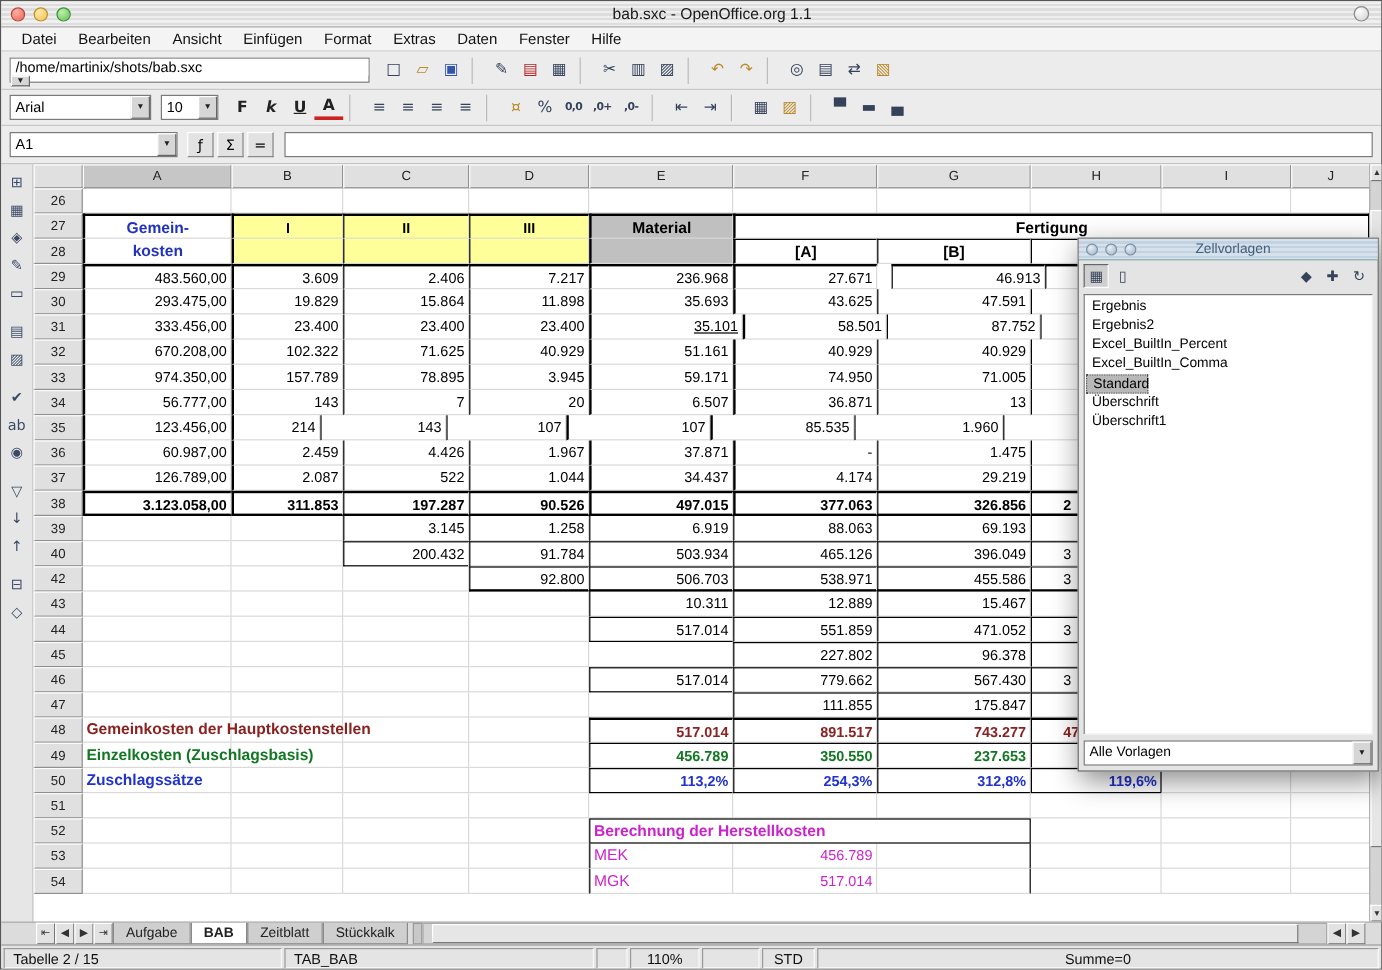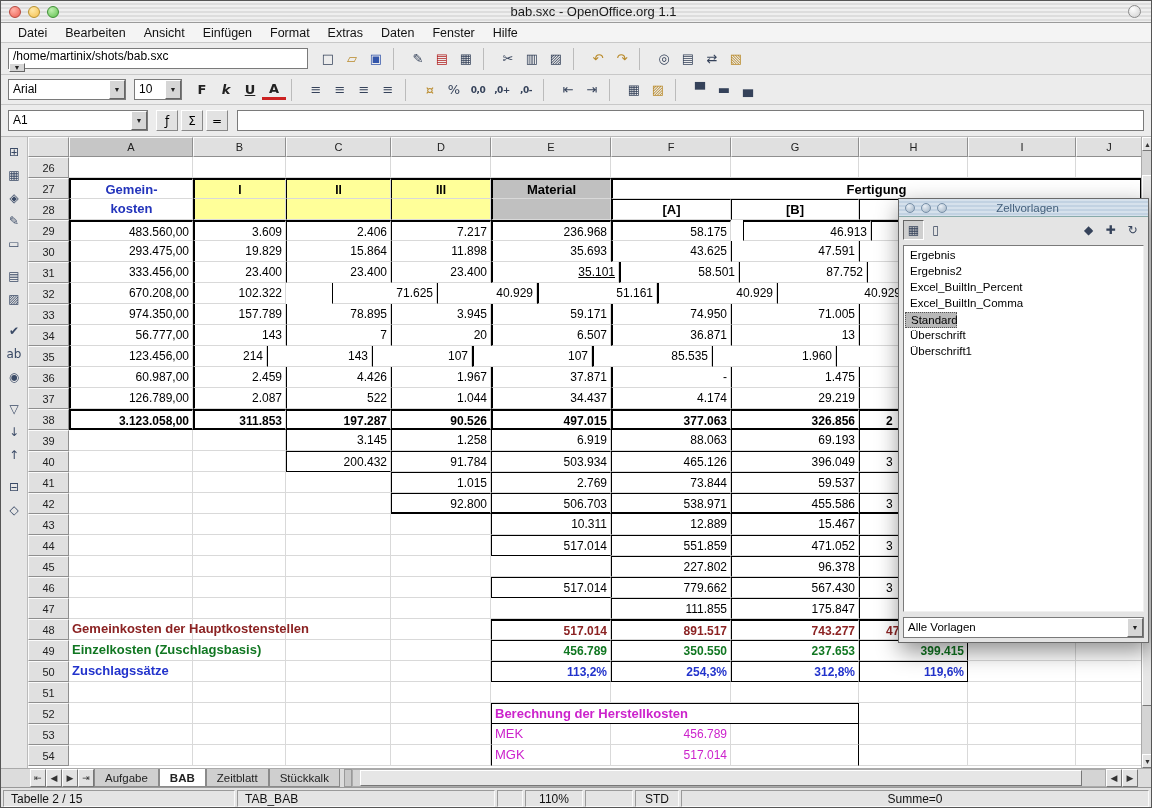--- a/index.html
+++ b/index.html
@@ -331,21 +331,21 @@
             <div class="cell bl1 bt1" style="width: 108px;"></div>
             <div class="cell bt1 br2" style="width: 66px;"></div>
           </div>
           <div class="grow">
             <div class="rowhdr">29</div>
             <div class="cell n bl2 bt2" style="width: 124px;">483.560,00</div>
             <div class="cell n bl2 bt2" style="width: 93px;">3.609</div>
             <div class="cell n bl1 bt2" style="width: 105px;">2.406</div>
             <div class="cell n bl1 bt2" style="width: 100px;">7.217</div>
             <div class="cell n bl2 bt2" style="width: 120px;">236.968</div>
-            <div class="cell n bl2 bt2" style="width: 120px;">58.175</div>
+            <div class="cell n bl2 bt2" style="width: 120px;">27.671</div>
             <div class="cell n bl1 bt2" style="width: 128px; margin-left: 12px;">46.913</div>
             <div class="cell bl1 bt2 br2" style="width: 109px;"></div>
             <div class="cell" style="width: 108px;"></div>
             <div class="cell" style="width: 66px;"></div>
           </div>
           <div class="grow">
             <div class="rowhdr">30</div>
             <div class="cell n bl2" style="width: 124px;">293.475,00</div>
             <div class="cell n bl2" style="width: 93px;">19.829</div>
             <div class="cell n bl1" style="width: 105px;">15.864</div>
@@ -367,21 +367,21 @@
             <div class="cell n bl2" style="width: 120px;">58.501</div>
             <div class="cell n bl1" style="width: 128px;">87.752</div>
             <div class="cell bl1 br2" style="width: 109px;"></div>
             <div class="cell" style="width: 108px;"></div>
             <div class="cell" style="width: 66px;"></div>
           </div>
           <div class="grow">
             <div class="rowhdr">32</div>
             <div class="cell n bl2" style="width: 124px;">670.208,00</div>
             <div class="cell n bl2" style="width: 93px;">102.322</div>
-            <div class="cell n bl1" style="width: 105px; margin-left: 46px;">71.625</div>
+            <div class="cell n bl1" style="width: 105px;">71.625</div>
             <div class="cell n bl1" style="width: 100px;">40.929</div>
             <div class="cell n bl2" style="width: 120px;">51.161</div>
             <div class="cell n bl2" style="width: 120px;">40.929</div>
             <div class="cell n bl1" style="width: 128px;">40.929</div>
             <div class="cell bl1 br2" style="width: 109px;"></div>
             <div class="cell" style="width: 108px;"></div>
             <div class="cell" style="width: 66px;"></div>
           </div>
           <div class="grow">
             <div class="rowhdr">33</div>
@@ -477,33 +477,20 @@
           <div class="grow">
             <div class="rowhdr">40</div>
             <div class="cell" style="width: 124px;"></div>
             <div class="cell" style="width: 93px;"></div>
             <div class="cell n bl1 bt1 bb1" style="width: 105px;">200.432</div>
             <div class="cell n bl1 bt1" style="width: 100px;">91.784</div>
             <div class="cell n bl1 bt1" style="width: 120px;">503.934</div>
             <div class="cell n bl1 bt1" style="width: 120px;">465.126</div>
             <div class="cell n bl1 bt1" style="width: 128px;">396.049</div>
             <div class="cell peek bl1 bt1 br1" style="width: 109px;">3</div>
-            <div class="cell" style="width: 108px;"></div>
-            <div class="cell" style="width: 66px;"></div>
-          </div>
-          <div class="grow">
-            <div class="rowhdr">41</div>
-            <div class="cell" style="width: 124px;"></div>
-            <div class="cell" style="width: 93px;"></div>
-            <div class="cell" style="width: 105px;"></div>
-            <div class="cell n bl1 bt1" style="width: 100px;">1.015</div>
-            <div class="cell n bl1 bt1" style="width: 120px;">2.769</div>
-            <div class="cell n bl1 bt1" style="width: 120px;">73.844</div>
-            <div class="cell n bl1 bt1" style="width: 128px;">59.537</div>
-            <div class="cell bl1 bt1 br1" style="width: 109px;"></div>
             <div class="cell" style="width: 108px;"></div>
             <div class="cell" style="width: 66px;"></div>
           </div>
           <div class="grow">
             <div class="rowhdr">42</div>
             <div class="cell" style="width: 124px;"></div>
             <div class="cell" style="width: 93px;"></div>
             <div class="cell" style="width: 105px;"></div>
             <div class="cell n bl1 bt1 bb2" style="width: 100px;">92.800</div>
             <div class="cell n bl1 bt1 bb2" style="width: 120px;">506.703</div>

